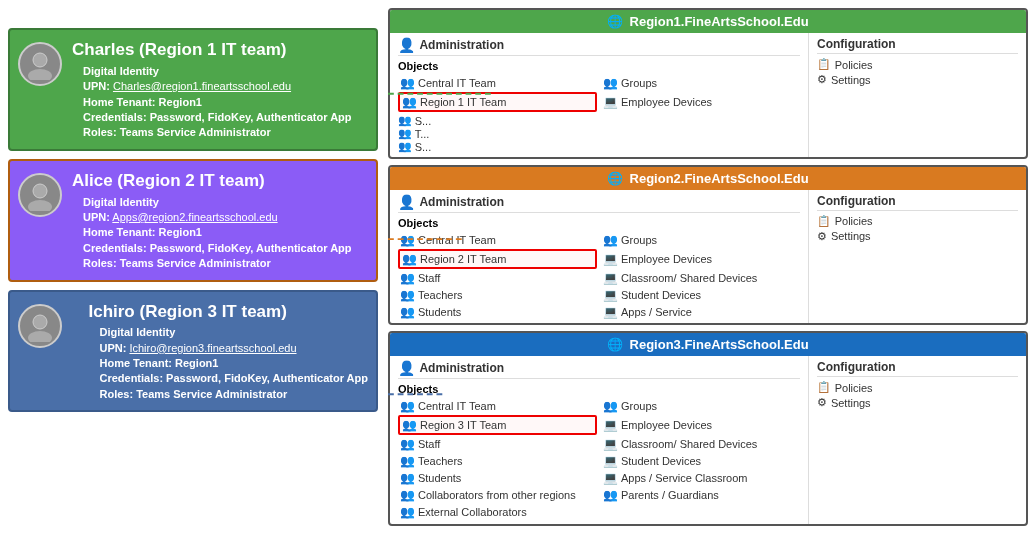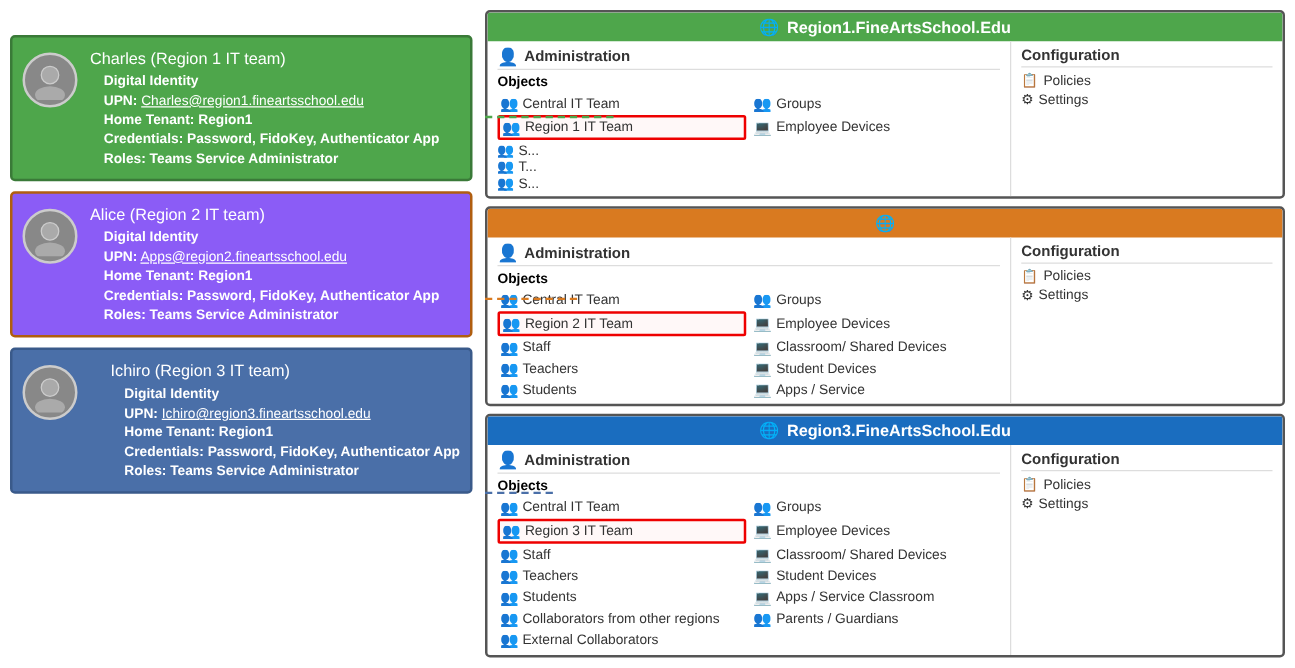--- a/index.html
+++ b/index.html
@@ -54,22 +54,22 @@
       justify-content: center;
       margin-top: 4px;
     }
     .avatar-svg { width: 32px; height: 32px; }
 
     .person-info {
       color: #fff;
       line-height: 1.4;
     }
     .person-name {
-      font-weight: normal;
-      font-size: 13px;
+      font-weight: bold;
+      font-size: 17px;
       margin-bottom: 2px;
     }
     .person-detail { font-size: 11px; margin-left: 11px; }
     .person-detail span { font-weight: bold; }
     .person-detail a { color: #fff; text-decoration: underline; }
 
     
     .regions-panel {
       flex: 1;
       display: flex;
@@ -318,20 +318,21 @@
               <span>Settings</span>
             </div>
           </div>
         </div>
       </div>
     </div>
 
     <div class="region-box region2-box">
       <div class="region-header orange">
         <span>🌐</span>
+        <span>Region2.FineArtsSchool.Edu</span>
       </div>
       <div class="region-body">
         <div class="region-section" style="flex:2">
           <div class="section-title">
             <span class="admin-icon">👤</span>
             <span>Administration</span>
           </div>
           <div style="font-weight:bold;font-size:11px;margin-bottom:3px;">Objects</div>
           <div class="objects-grid">
             <div class="obj-item">

